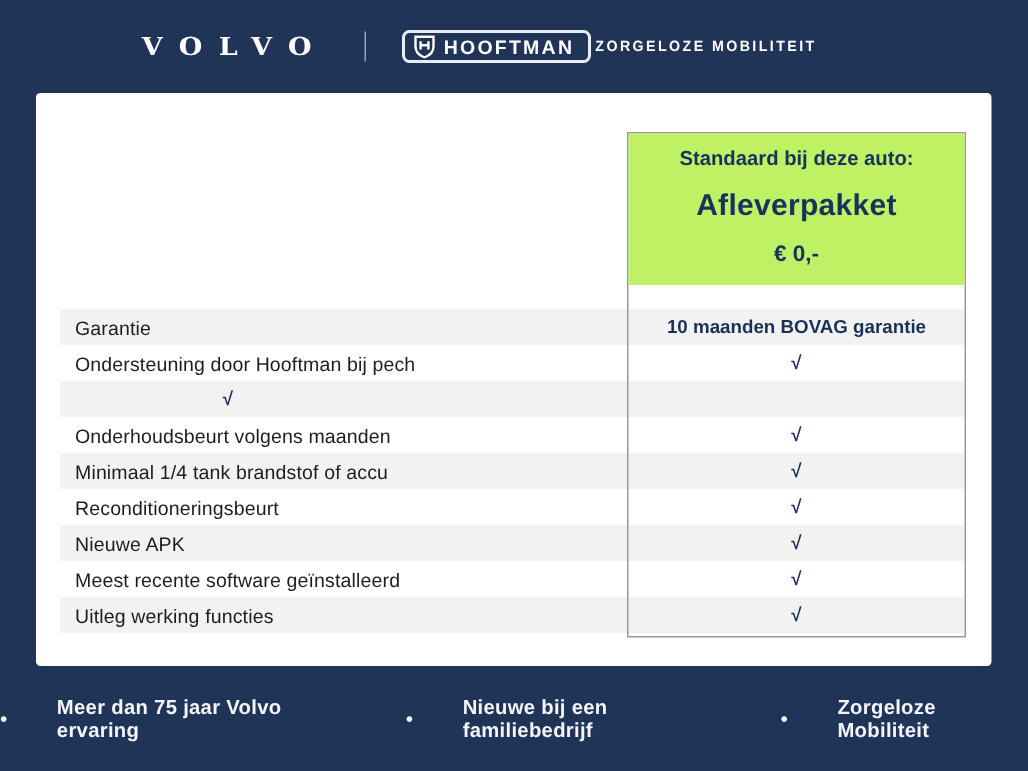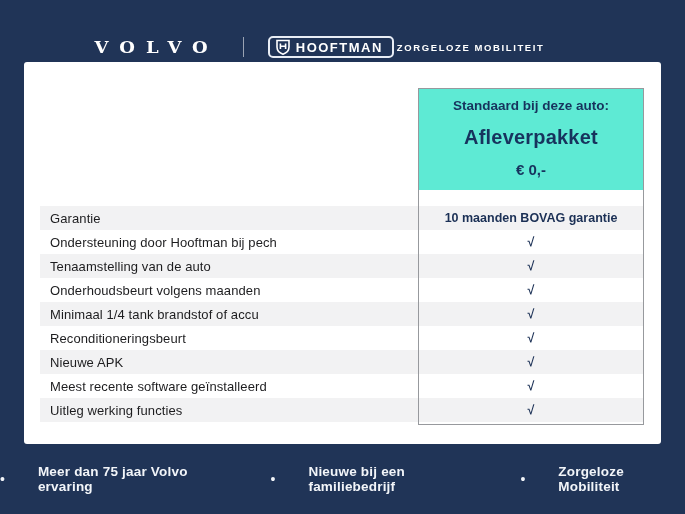--- a/index.html
+++ b/index.html
@@ -12,21 +12,21 @@
   .page {
     position: relative;
     width: 685px;
     height: 514px;
     background: #203457;
   }
 
   
   .top-banner {
     position: absolute;
-    top: 16px; left: 0;
+    top: 0; left: 0;
     width: 628px; height: 62px;
     display: flex;
     align-items: center;
     justify-content: center;
     gap: 24px;
   }
   .volvo-wordmark {
     font-family: "DejaVu Serif", serif;
     font-weight: bold;
     font-size: 18px;
@@ -109,21 +109,21 @@
     position: absolute;
     left: 394px; top: 26px;
     width: 226px; height: 337px;
     border: 1px solid #97999d;
     pointer-events: none;
   }
   .package-header {
     position: absolute;
     top: 0; left: 0;
     width: 100%; height: 101px;
-    background: #5eead4;
+    background: #bef264;
     display: flex;
     flex-direction: column;
     align-items: center;
     justify-content: space-between;
     padding: 9px 4px 12px 4px;
     pointer-events: auto;
   }
   .package-header-label {
     font-size: 13.5px;
     font-weight: bold;
@@ -196,21 +196,20 @@
     <div class="options-table">
       <div class="row">
         <div class="cell-label">Garantie</div>
         <div class="cell-value">10 maanden BOVAG garantie</div>
       </div>
       <div class="row">
         <div class="cell-label">Ondersteuning door Hooftman bij pech</div>
         <div class="cell-value">√</div>
       </div>
       <div class="row">
-        <div class="cell-label">Tenaamstelling van de auto</div>
         <div class="cell-value">√</div>
       </div>
       <div class="row">
         <div class="cell-label">Onderhoudsbeurt volgens maanden</div>
         <div class="cell-value">√</div>
       </div>
       <div class="row">
         <div class="cell-label">Minimaal 1/4 tank brandstof of accu</div>
         <div class="cell-value">√</div>
       </div>

